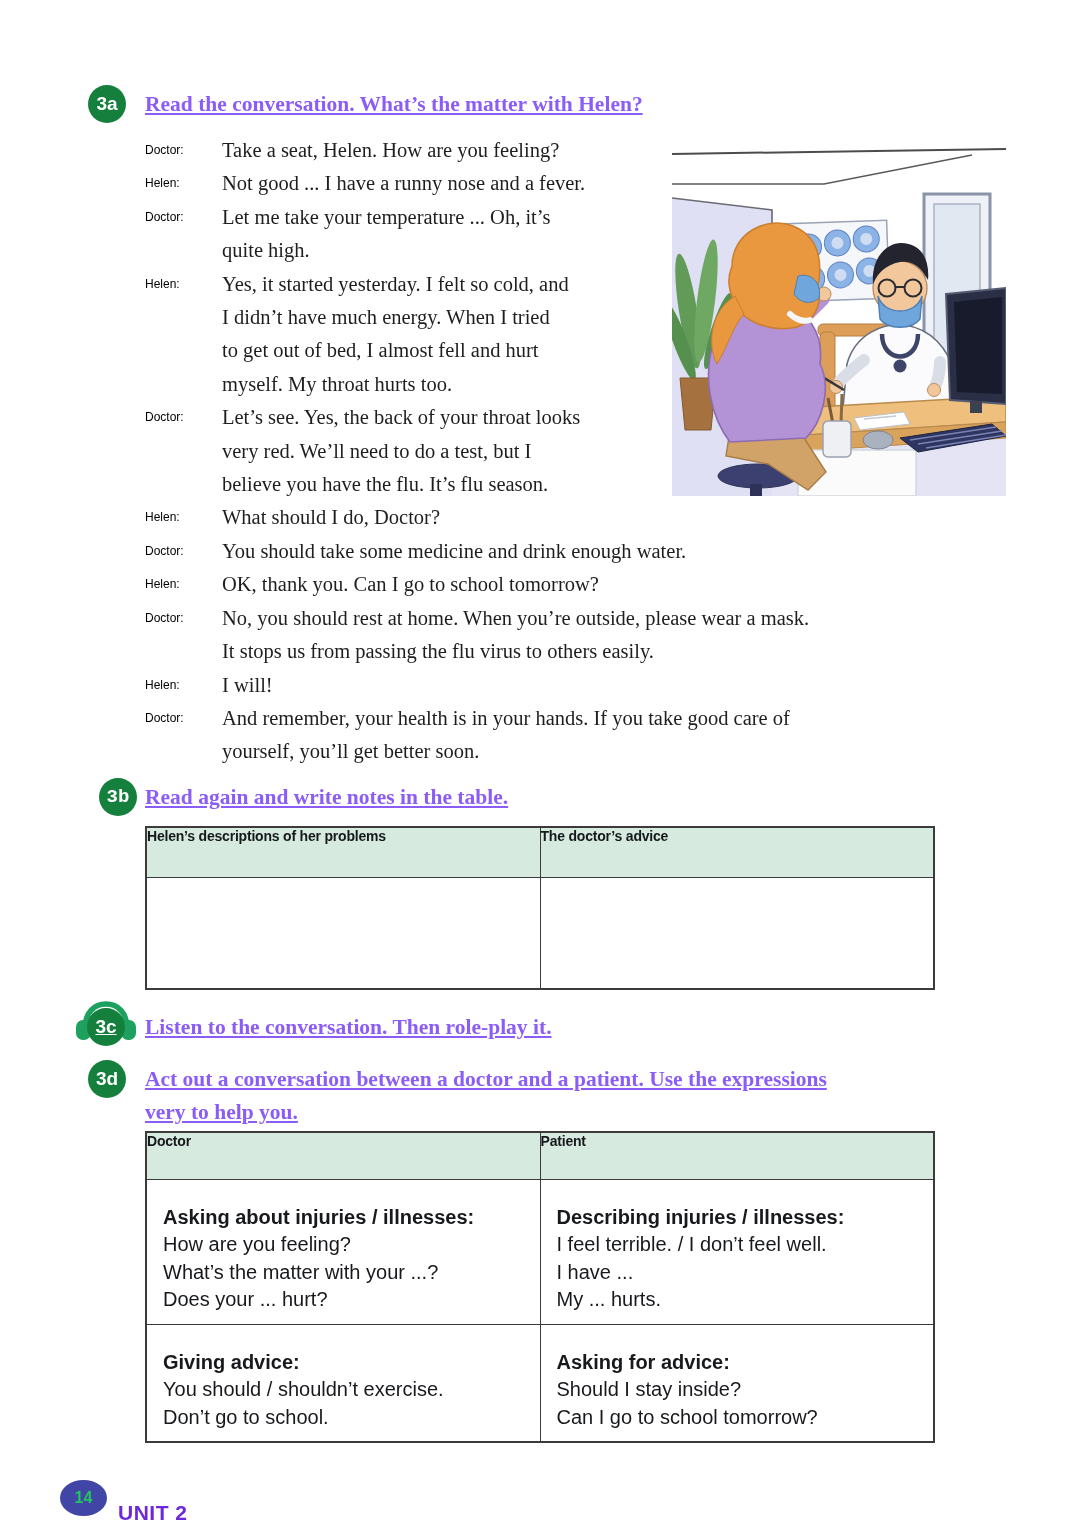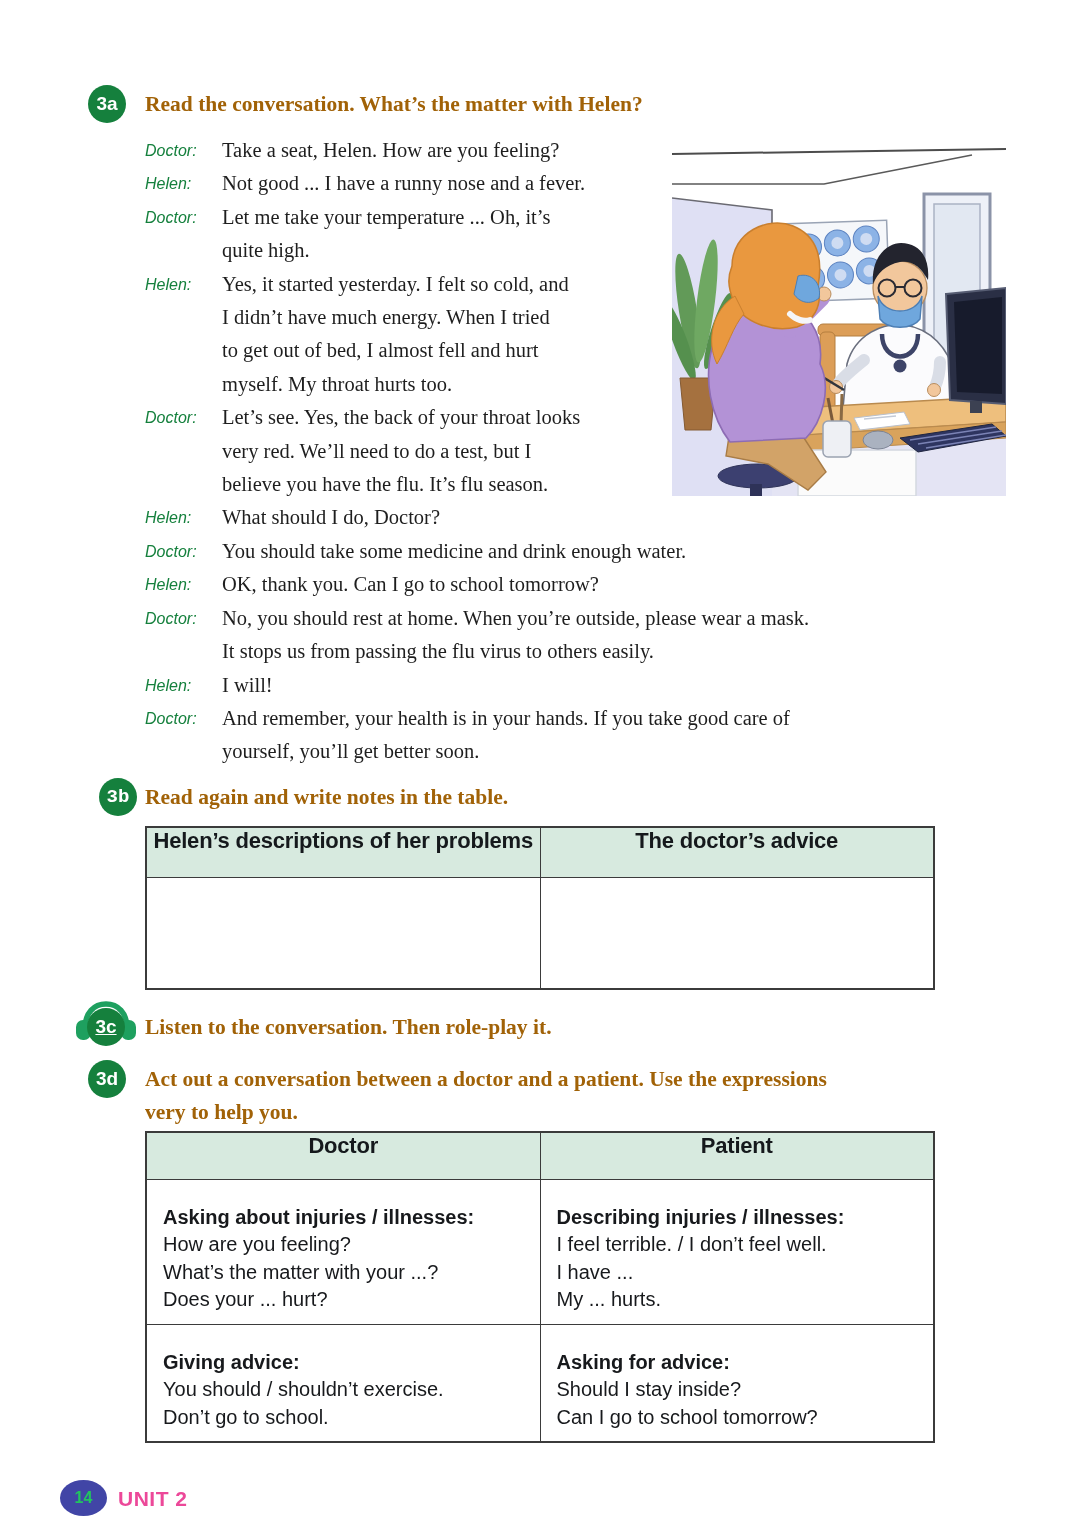--- a/index.html
+++ b/index.html
@@ -8,48 +8,48 @@
   .abs { position:absolute; }
 
   
   .badge { width:38px; height:38px; border-radius:50%; background:#15803d; color:#ffffff;
            display:flex; align-items:center; justify-content:center;
            font:bold 19px "Liberation Sans", sans-serif; letter-spacing:0; }
   .headphone-wrap { position:absolute; width:62px; height:58px; }
   .headphone-wrap .badge { position:absolute; left:12px; top:12px;text-decoration:underline; }
 
   
-  .sec-heading { font:bold 21.5px "Liberation Serif", serif; color:#a16207; line-height:33px; }
+  .sec-heading { font:bold 21.5px "Liberation Serif", serif; color:#8b5cf6; line-height:33px;text-decoration:underline; }
   .pre { white-space:pre-wrap; }
 
   
   .conv { position:absolute; left:145px; top:134px; width:800px;
           font-size:20.5px; line-height:33.4px; color:#1e1e1e; }
   .conv-row { display:flex; }
   .conv-speaker { flex:0 0 77px; font-family:"Liberation Sans", sans-serif;
-                  font-size:16px; color:#15803d;font-style:italic; }
+                  font-size:12px; color:#000000; }
   .conv-text { flex:1; white-space:pre-wrap; }
 
   
   .book-table { position:absolute; left:145px; width:790px; border:2px solid #3b3b3b;
                 border-collapse:collapse; font-family:"Liberation Sans", sans-serif; }
   .book-table td, .book-table th { border:1.5px solid #3b3b3b; vertical-align:top; }
-  .book-table th { background:#d7eadf; text-align:center; font-weight:bold;
-                   font-size:22px; color:#15191c; letter-spacing:-0.2px; }
+  .book-table th { background:#d7eadf; text-align:left; font-weight:bold;
+                   font-size:14px; color:#15191c; letter-spacing:-0.2px; }
   #notes-table th { height:50px; }
   #notes-table td { height:112px; background:#ffffff; }
   #expr-table th { height:47px;margin-left:40px; }
   #expr-table td { padding:24px 16px 10px 16px; font-size:20px; line-height:27.5px; color:#17191c; }
   .cell-title { font-weight:bold; }
 
   
   .page-badge { width:47px; height:36px; border-radius:50%; background:#4145a6;
                 display:flex; align-items:center; justify-content:center;
                 font:bold 16px "Liberation Sans", sans-serif; color:#22c55e; }
-  .unit-label { font:bold 21px "Liberation Sans", sans-serif; color:#ec4899; letter-spacing:0.5px; }
+  .unit-label { font:bold 21px "Liberation Sans", sans-serif; color:#6d28d9; letter-spacing:0.5px;margin-top:14px; }
 
   .illustration { position:absolute; left:672px; top:146px; width:334px; height:350px; }
 </style>
 </head>
 <body>
 
 <div class="abs badge" style="left:88px; top:85px;">3a</div>
 <div class="abs sec-heading" style="left:145px; top:88px; width:760px;">Read the conversation. What’s the matter with Helen?</div>
 
 <div class="conv">

